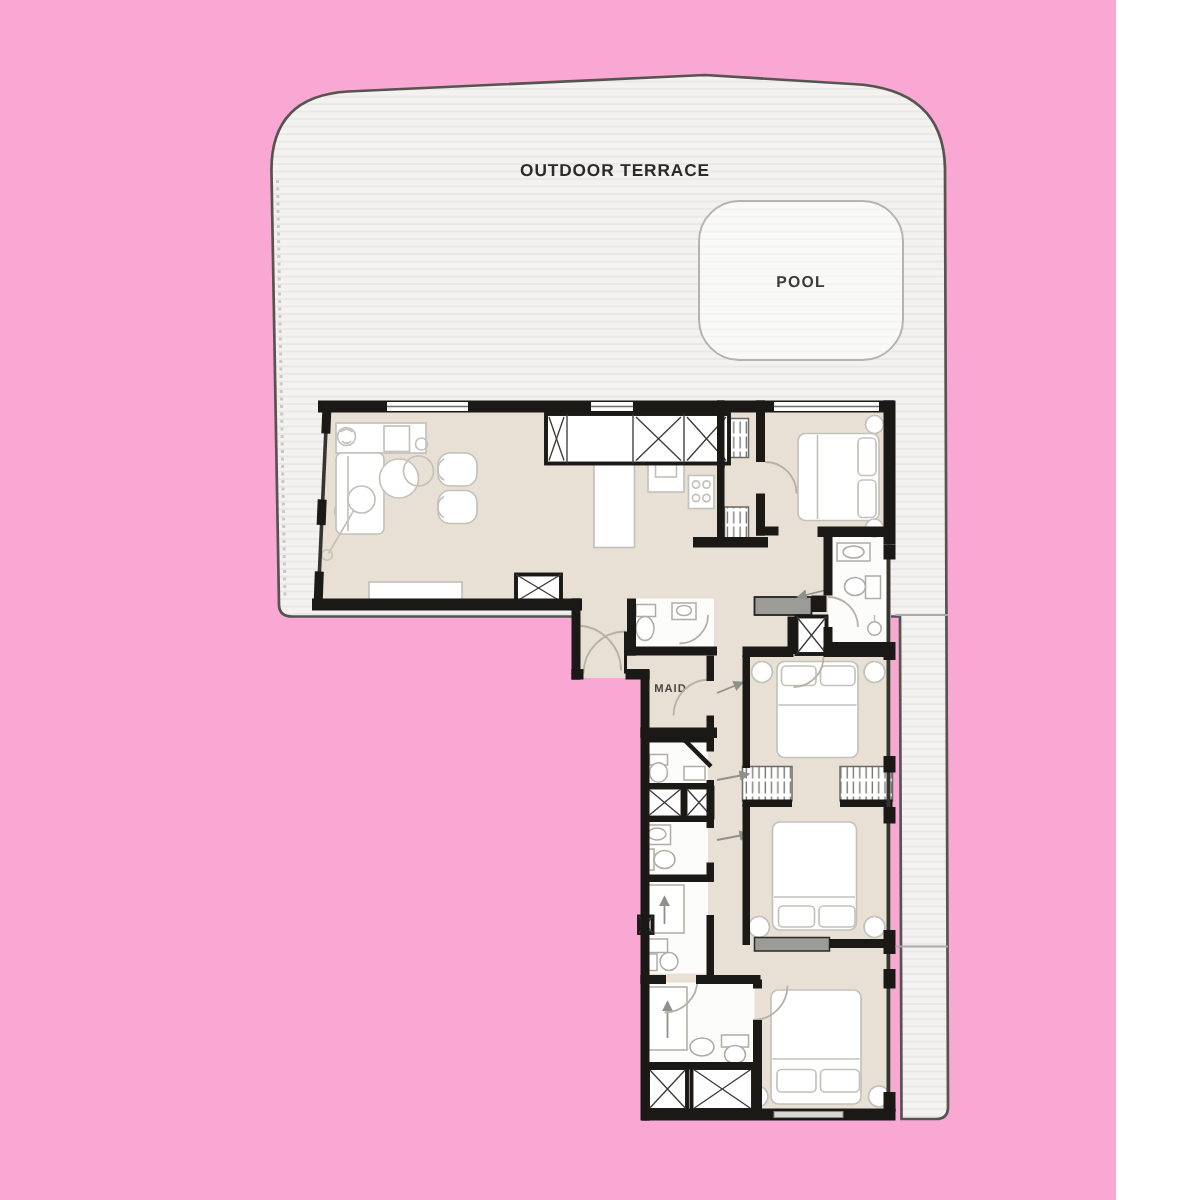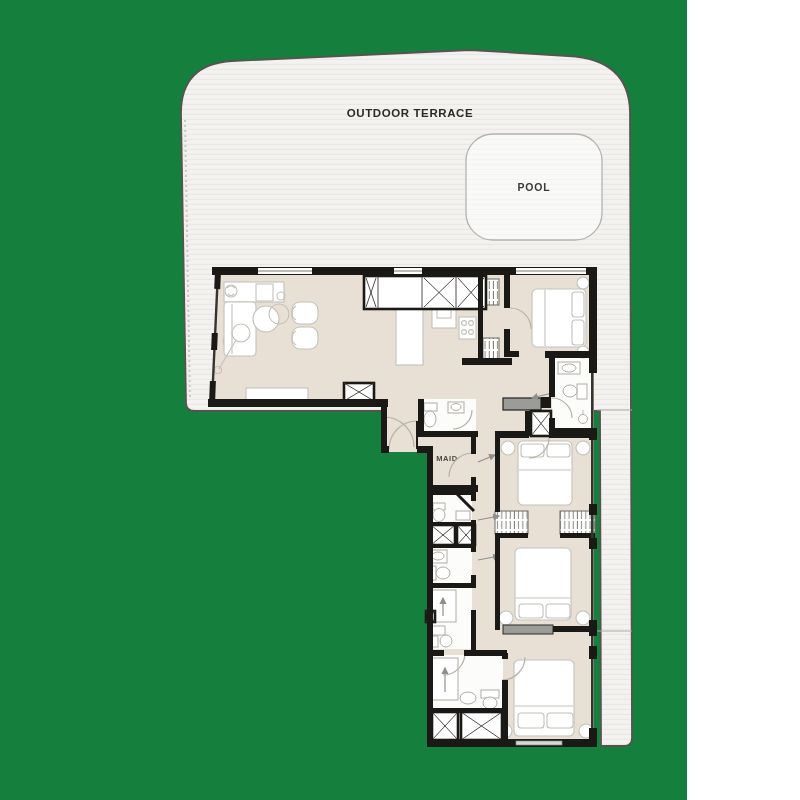--- a/index.html
+++ b/index.html
@@ -1,21 +1,21 @@
 <!DOCTYPE html>
 <html><head>
 <meta charset="utf-8">
 <style>
   :root{
     --wall:#1a1916; --floor:#e8e0d4; --terrace:#f3f2f0; --stripe:#e9e8e5;
     --terr-line:#55544f; --pool-line:#b4b3af; --furn:#c3c1ba; --fix:#aeaca4;
     --arc:#b7b1a5; --grayfill:#9b9b98; --label:#2b2a27; --maid:#4a4741;
   }
   html,body{margin:0;padding:0;background:#ffffff;}
-  .stage{width:687px;height:800px;position:relative;background:#15803d;overflow:hidden;text-align:center;}
+  .stage{width:744px;height:800px;position:relative;background:#f9a8d4;overflow:hidden;text-align:center;}
   svg{display:block;}
   text{font-family:"Liberation Sans","DejaVu Sans",sans-serif;}
   .big-label{font-size:11.5px;font-weight:bold;letter-spacing:.6px;fill:var(--label);}
   .pool-label{font-size:10.5px;font-weight:bold;letter-spacing:.8px;fill:#3a3a37;}
   .maid-label{font-size:7.5px;font-weight:bold;letter-spacing:.6px;fill:var(--maid);}
   .wall{fill:var(--wall);stroke:none;}
   .furn{fill:#ffffff;stroke:var(--furn);stroke-width:1.1;}
   .furnl{fill:none;stroke:var(--furn);stroke-width:1.1;}
   .fix{fill:#ffffff;stroke:var(--fix);stroke-width:1;}
   .arc{fill:none;stroke:var(--arc);stroke-width:1.2;}

